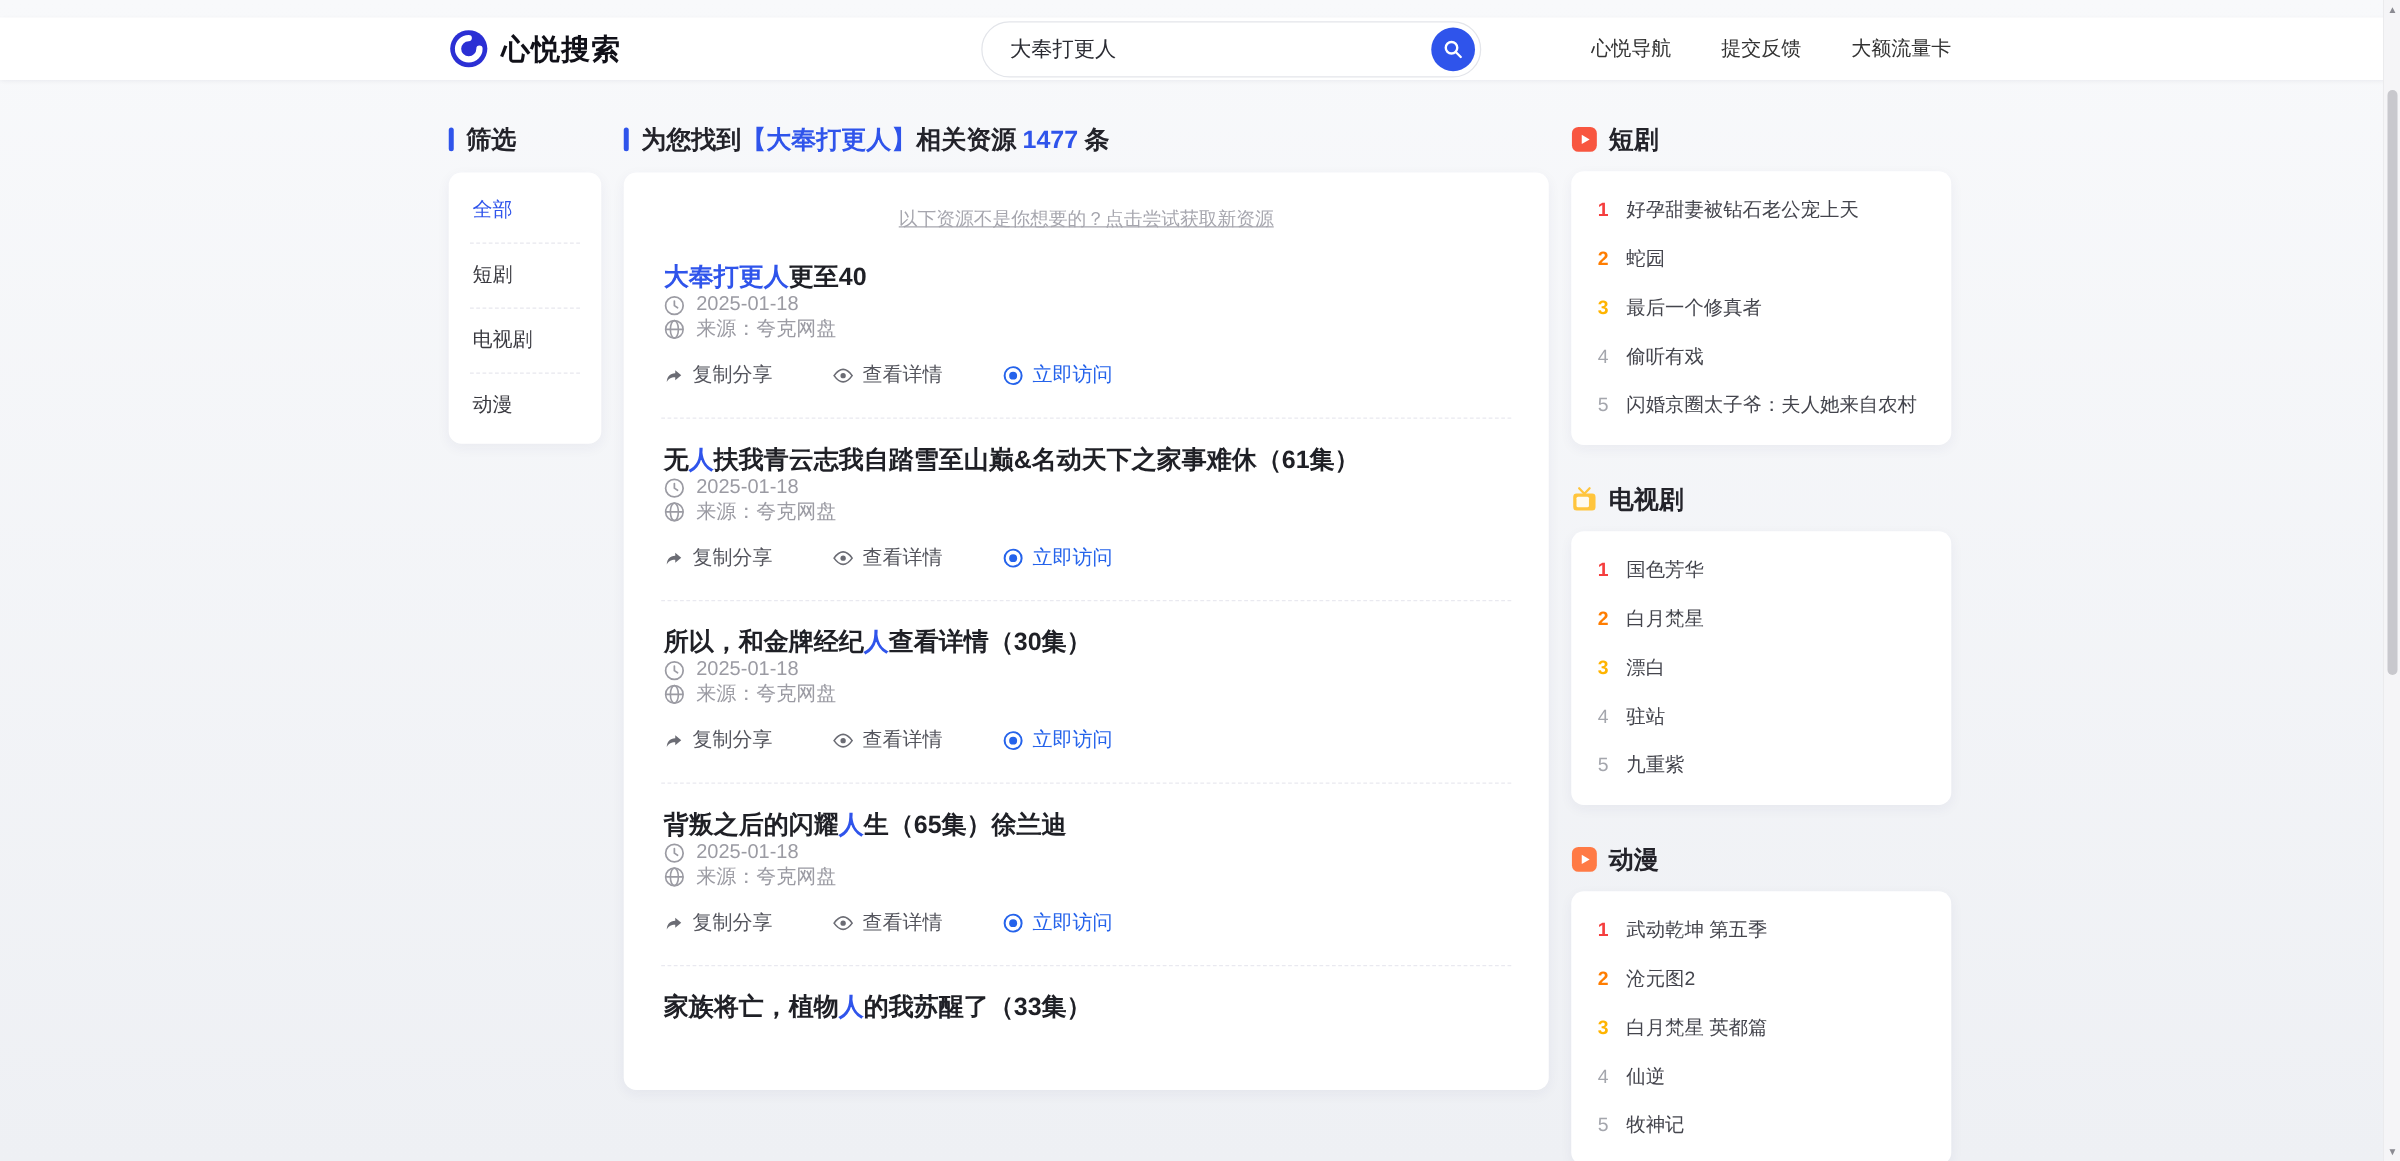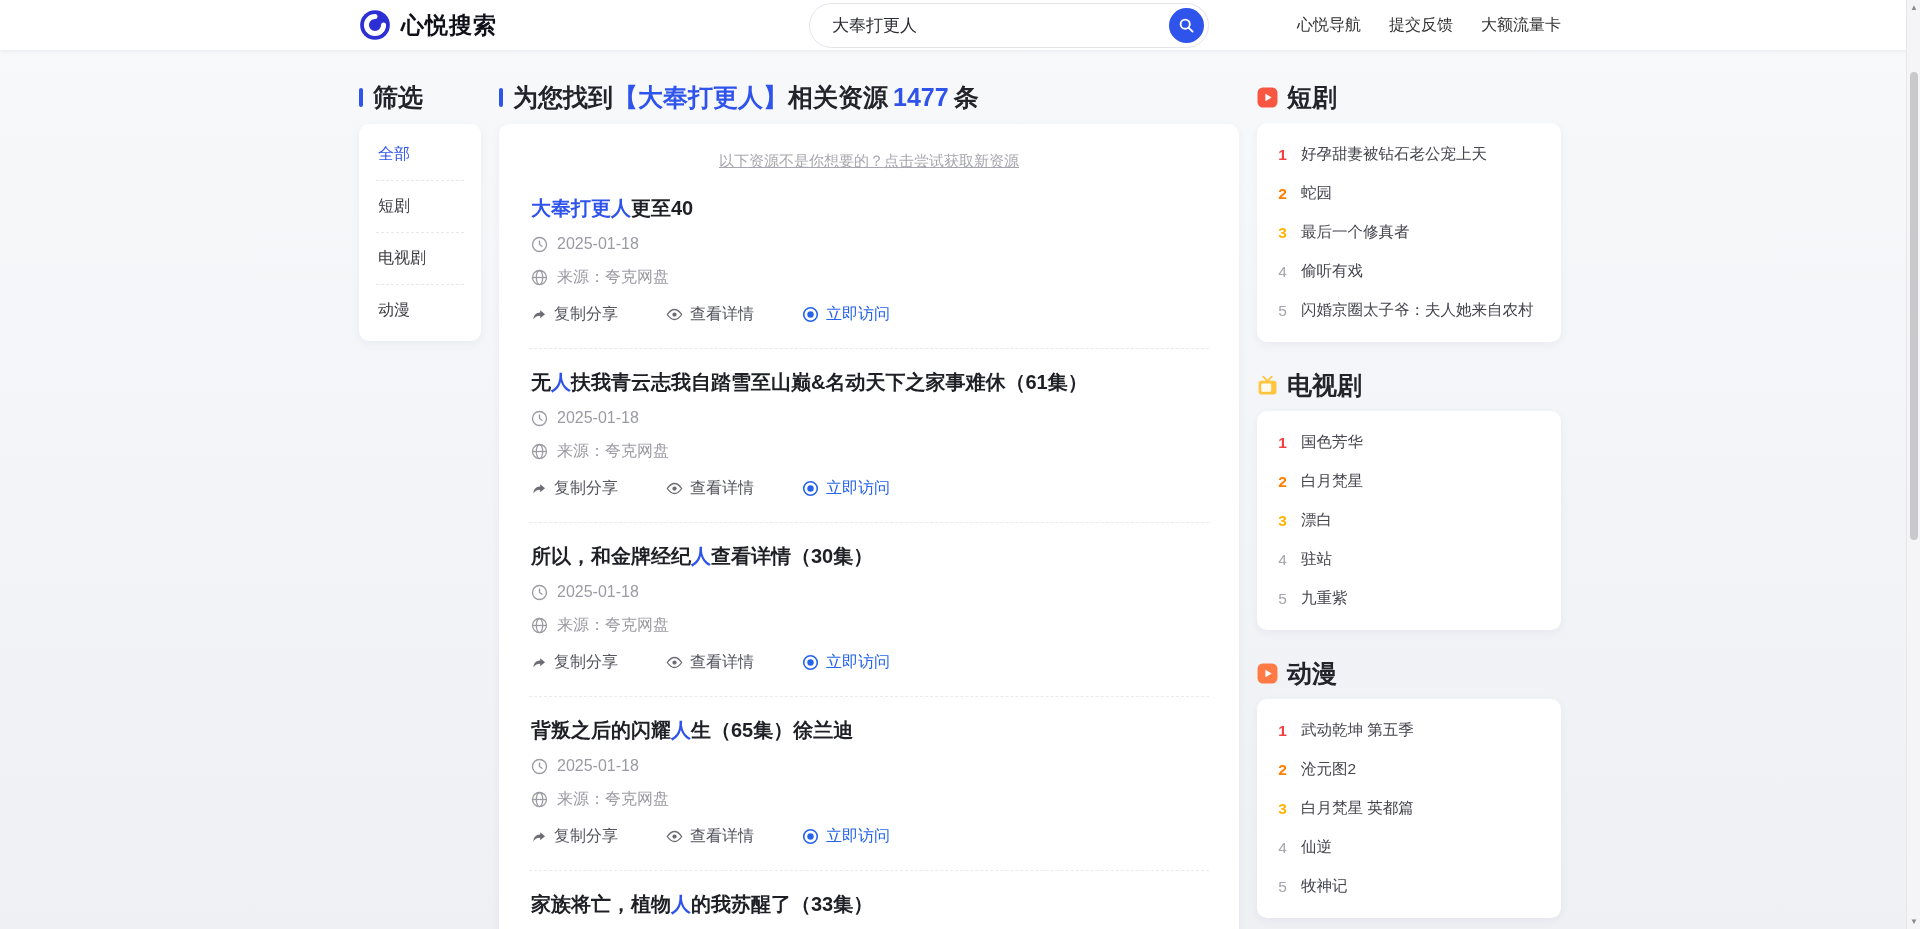--- a/index.html
+++ b/index.html
@@ -18,65 +18,65 @@
   html,body{margin:0;padding:0;}
   body{
     width:1920px;height:929px;overflow:hidden;
     font-family:"Liberation Sans","DejaVu Sans",sans-serif;
     background:linear-gradient(180deg,#f8f9fb 0%,#eef0f4 100%);
     color:#23232a;
   }
   a{text-decoration:none;color:inherit;}
 
   
-  .top-header{height:50px;background:#fff;box-shadow:0 1px 4px rgba(15,20,60,.07);position:relative;z-index:5;}
+  .top-header{height:50px;background:#fff;box-shadow:0 1px 4px rgba(15,20,60,.07);position:relative;z-index:5;margin-top:14px;}
   .header-inner{width:1202px;height:100%;margin:0 auto;display:flex;align-items:center;}
   .logo{display:flex;align-items:center;gap:10px;cursor:pointer;}
   .logo-text{font-size:23px;font-weight:700;color:#101018;letter-spacing:1px;}
   .search-wrap{margin-left:auto;position:relative;width:400px;height:45px;}
   .search-input{
     width:100%;height:100%;border:1px solid #e3e5ea;border-radius:23px;
     padding:0 54px 0 22px;font-size:17px;color:#2b2c33;outline:none;background:#fff;
     font-family:inherit;
   }
   .search-btn{
     position:absolute;right:5px;top:5px;width:35px;height:35px;border:none;border-radius:50%;
     background:var(--accent);display:flex;align-items:center;justify-content:center;cursor:pointer;padding:0;
   }
-  .header-nav{margin-left:88px;display:flex;gap:28px;font-size:16px;color:#333;white-space:nowrap;}
+  .header-nav{margin-left:88px;display:flex;gap:40px;font-size:16px;color:#333;white-space:nowrap;}
   .header-nav a{cursor:pointer;}
 
   
   .page{width:1202px;margin:0 auto;padding-top:35px;display:flex;gap:18px;align-items:flex-start;}
   .col-filter{width:122px;flex:none;}
   .col-main{flex:1;min-width:0;}
   .col-right{width:304px;flex:none;}
 
   .section-head{display:flex;align-items:center;gap:10px;height:24px;margin-bottom:15px;}
   .accent-bar{width:4px;height:19px;background:var(--accent);border-radius:2px;flex:none;}
-  .section-title{font-size:25px;font-weight:700;color:#23232a;margin:0;white-space:nowrap;}
+  .section-title{font-size:20px;font-weight:700;color:#23232a;margin:0;white-space:nowrap;}
   .kw{color:var(--accent);}
   .cnt{margin:16px 5px;color:var(--accent);}
 
   .card{background:#fff;border-radius:10px;box-shadow:0 3px 10px rgba(30,40,90,.05);}
 
   
   .filter-card{padding:5px 0;}
   .filter-item{margin:0 17px;padding:15px 2px;font-size:16px;color:#3a3a40;border-bottom:1px dashed #e7e7ee;cursor:pointer;}
   .filter-item:last-child{border-bottom:none;}
   .filter-item.active{color:var(--accent);}
 
   
   .results-card{padding:10px 30px 30px;}
   .notice{text-align:center;color:#a6a6ae;font-size:15px;padding:18px 0 4px;cursor:pointer;text-decoration:underline;}
   .result-item{padding:21px 2px 23px;border-bottom:1px dashed #e9e9f0;}
   .result-item:last-child{border-bottom:none;}
   .result-title{font-size:20px;font-weight:700;color:#1f2026;cursor:pointer;line-height:1.25;}
   .result-title .hl{color:var(--accent);}
-  .meta-row{display:flex;align-items:center;gap:9px;margin-top:14px;color:#9b9ba3;font-size:16px;}
+  .meta-row{display:flex;align-items:center;gap:9px;color:#9b9ba3;font-size:16px;}
   .actions{display:flex;gap:48px;margin-top:16px;font-size:16px;align-items:center;}
   .action{display:flex;gap:7px;align-items:center;color:#55565e;cursor:pointer;}
   .action.visit{color:var(--visit);}
   .icon{display:inline-flex;align-items:center;justify-content:center;flex:none;}
 
   
   .rank-section{margin-bottom:31px;}
   .rank-head{display:flex;align-items:center;gap:9px;height:24px;margin-bottom:14px;}
   .rank-card{padding:12px 18px;}
   .rank-row{display:flex;align-items:center;gap:11px;padding:9px 0;font-size:15.5px;color:#44454d;cursor:pointer;white-space:nowrap;overflow:hidden;}

